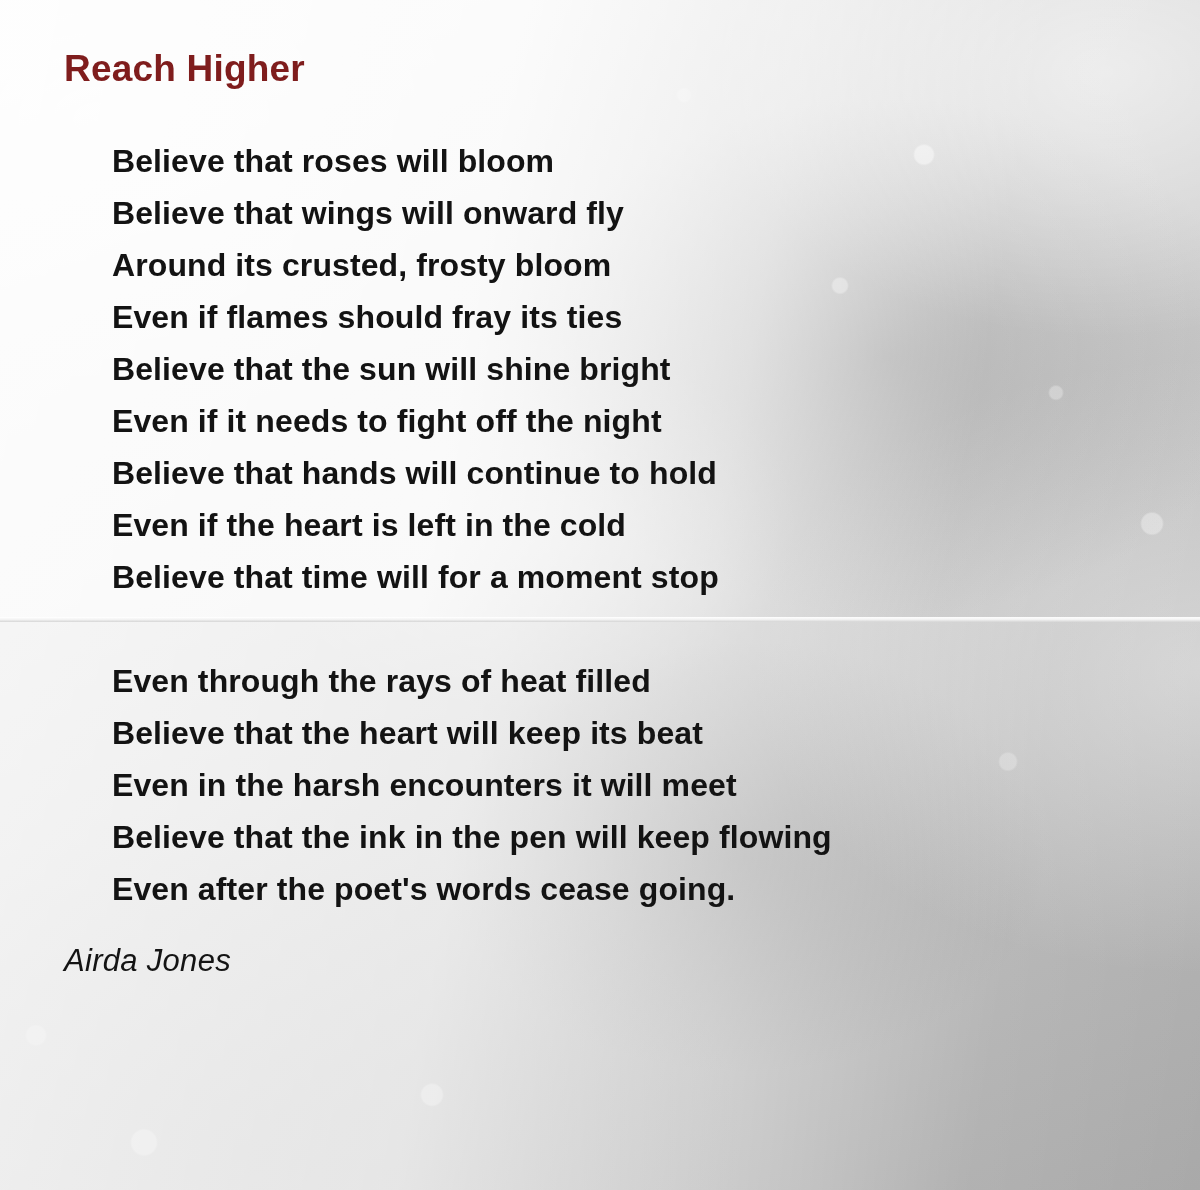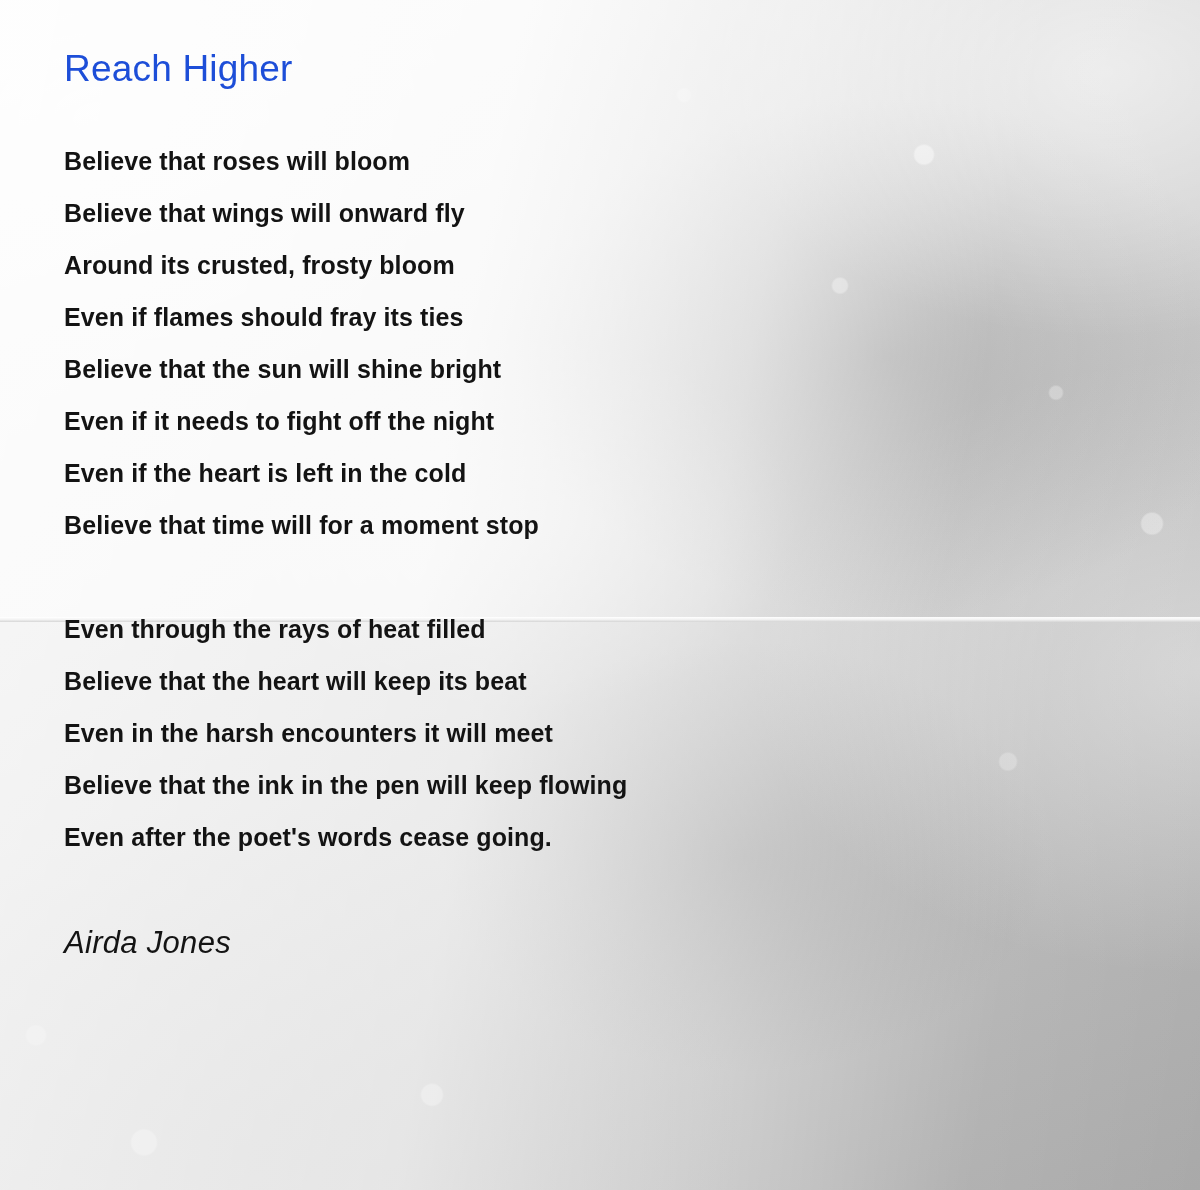--- a/index.html
+++ b/index.html
@@ -80,43 +80,44 @@
   }
 
   
   .content {
     position: relative;
     z-index: 3;
     padding: 48px 60px 0 64px;
   }
   .poem-title {
     font-size: 37px;
-    font-weight: normal;
-    color: #1d4ed8;
+    font-weight: bold;
+    color: #7f1d1d;
     letter-spacing: 0.2px;
     margin: 0 0 44px 0;
     line-height: 1.15;
   }
   .poem-body {
     margin: 0;
   }
   .poem-line {
-    font-size: 25px;
+    font-size: 32px;
     font-weight: bold;
     color: #131313;
     line-height: 52px;
     height: 52px;
     white-space: pre;
     letter-spacing: 0.1px;
+    margin-left: 48px;
   }
   .poem-line.blank {
     color: transparent;
   }
   .poem-author {
-    margin-top: 62px;
+    margin-top: 28px;
     font-size: 31px;
     font-style: italic;
     color: #141414;
     letter-spacing: 0.3px;
   }
 </style>
 </head>
 <body>
 
 <div id="poem-card">
@@ -132,20 +133,21 @@
 
     <h1 class="poem-title">Reach Higher</h1>
 
     <div class="poem-body">
       <div class="poem-line">Believe that roses will bloom</div>
       <div class="poem-line">Believe that wings will onward fly</div>
       <div class="poem-line">Around its crusted, frosty bloom</div>
       <div class="poem-line">Even if flames should fray its ties</div>
       <div class="poem-line">Believe that the sun will shine bright</div>
       <div class="poem-line">Even if it needs to fight off the night</div>
+      <div class="poem-line">Believe that hands will continue to hold</div>
       <div class="poem-line">Even if the heart is left in the cold</div>
       <div class="poem-line">Believe that time will for a moment stop</div>
       <div class="poem-line blank"></div>
       <div class="poem-line">Even through the rays of heat filled</div>
       <div class="poem-line">Believe that the heart will keep its beat</div>
       <div class="poem-line">Even in the harsh encounters it will meet</div>
       <div class="poem-line">Believe that the ink in the pen will keep flowing</div>
       <div class="poem-line">Even after the poet's words cease going.</div>
     </div>
 

